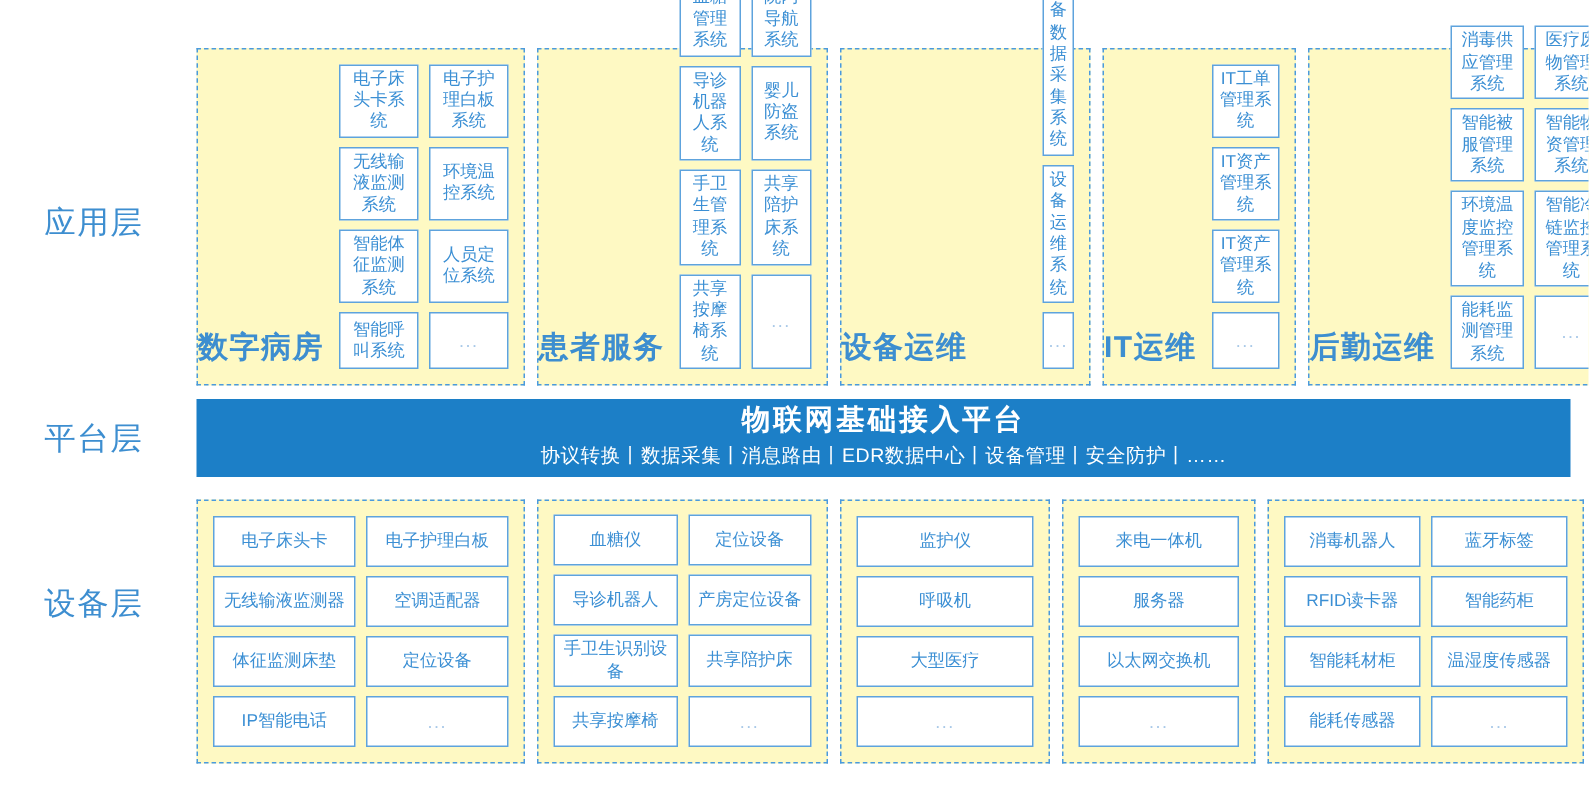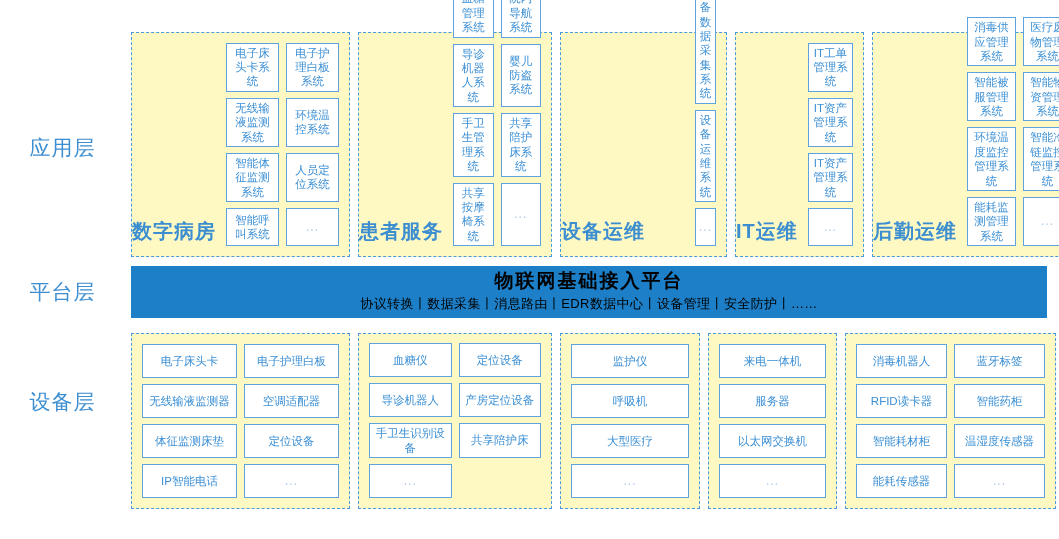--- a/index.html
+++ b/index.html
@@ -113,21 +113,21 @@
   
   #platform-bar {
     position: absolute;
     left: 131px; top: 266px;
     width: 916px; height: 52px;
     background: #1c7fc7;
     display: flex;
     flex-direction: column;
     align-items: center;
     justify-content: center;
-    color: #000000;
+    color: #ffffff;
   }
   #platform-title {
     font-size: 19px;
     font-weight: bold;
     letter-spacing: 2px;
     line-height: 1.1;
   }
   #platform-sub {
     font-size: 13px;
     margin-top: 4px;
@@ -234,20 +234,21 @@
 
     <div class="col w-2b">
       <div class="col-inner">
         <div class="grid cols-2">
           <div class="cell">血糖仪</div>
           <div class="cell">定位设备</div>
           <div class="cell">导诊机器人</div>
           <div class="cell">产房定位设备</div>
           <div class="cell">手卫生识别设备</div>
           <div class="cell">共享陪护床</div>
+          <div class="cell">共享按摩椅</div>
           <div class="cell ellipsis">...</div>
         </div>
       </div>
     </div>
 
     <div class="col w-1a">
       <div class="col-inner">
         <div class="grid cols-1">
           <div class="cell">监护仪</div>
           <div class="cell">呼吸机</div>

